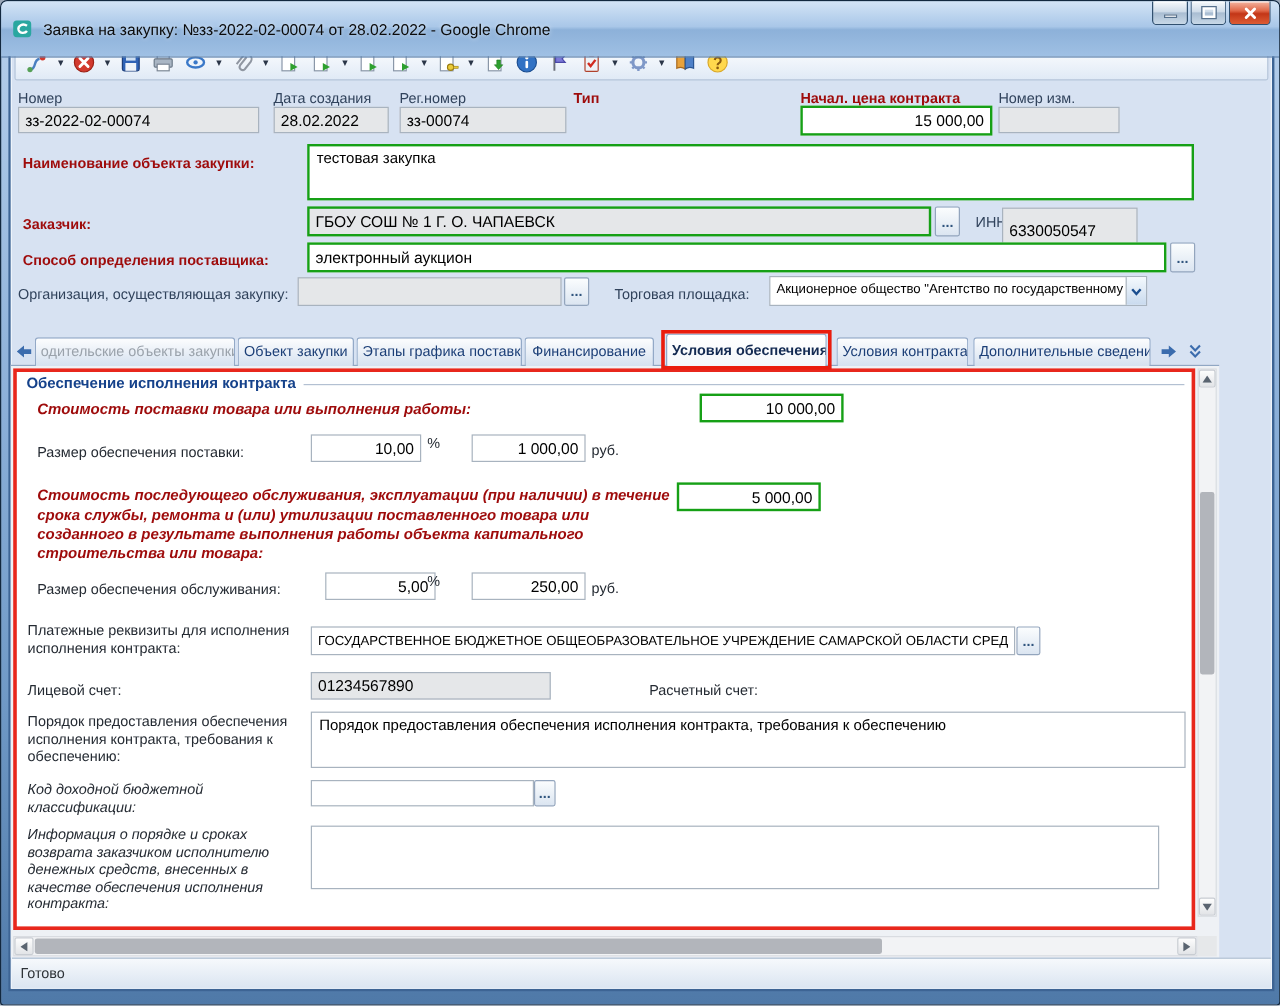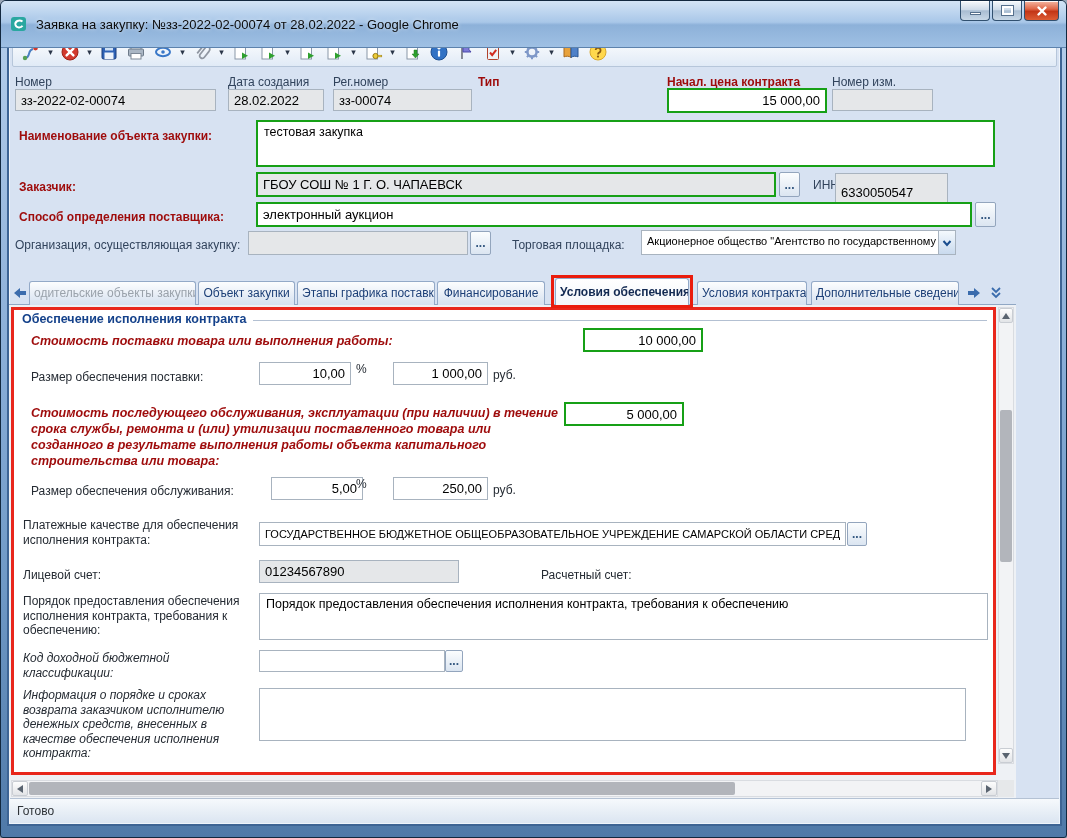--- a/index.html
+++ b/index.html
@@ -279,21 +279,21 @@
 
     <span class="plbl reqit" style="left:17px;top:95px;width:532px">Стоимость последующего обслуживания, эксплуатации (при наличии) в течение срока службы, ремонта и (или) утилизации поставленного товара или созданного в результате выполнения работы объекта капитального строительства или товара:</span>
     <input class="inp grn num" style="left: 550px; top: 92px; width: 120px; height: 24px;" value="5 000,00">
 
     <span class="plbl" style="left:17px;top:174px">Размер обеспечения обслуживания:</span>
     <input class="inp num" style="left: 245px; top: 167px; width: 92px; height: 23px; margin-left: 12px;" value="5,00">
     <span class="plbl" style="left:342px;top:167px">%</span>
     <input class="inp num" style="left: 379px; top: 167px; width: 95px; height: 23px;" value="250,00">
     <span class="plbl" style="left:479px;top:173px">руб.</span>
 
-    <span class="plbl" style="left:9px;top:208px;width:238px">Платежные качестве для обеспечения исполнения контракта:</span>
+    <span class="plbl" style="left:9px;top:208px;width:238px">Платежные реквизиты для исполнения исполнения контракта:</span>
     <input class="inp" style="left: 245px; top: 212px; width: 587px; height: 24px; font-size: 11px;" value="ГОСУДАРСТВЕННОЕ БЮДЖЕТНОЕ ОБЩЕОБРАЗОВАТЕЛЬНОЕ УЧРЕЖДЕНИЕ САМАРСКОЙ ОБЛАСТИ СРЕДН">
     <button class="ell" style="left:833px;top:212px;width:20px;height:24px">...</button>
 
     <span class="plbl" style="left:9px;top:258px">Лицевой счет:</span>
     <input class="inp ro" style="left: 245px; top: 250px; width: 200px; height: 23px;" readonly="" value="01234567890">
     <span class="plbl" style="left:527px;top:258px">Расчетный счет:</span>
 
     <span class="plbl" style="left:9px;top:284px;width:238px">Порядок предоставления обеспечения исполнения контракта, требования к обеспечению:</span>
     <textarea class="inp" style="left: 245px; top: 283px; width: 729px; height: 47px;">Порядок предоставления обеспечения исполнения контракта, требования к обеспечению</textarea>
 

